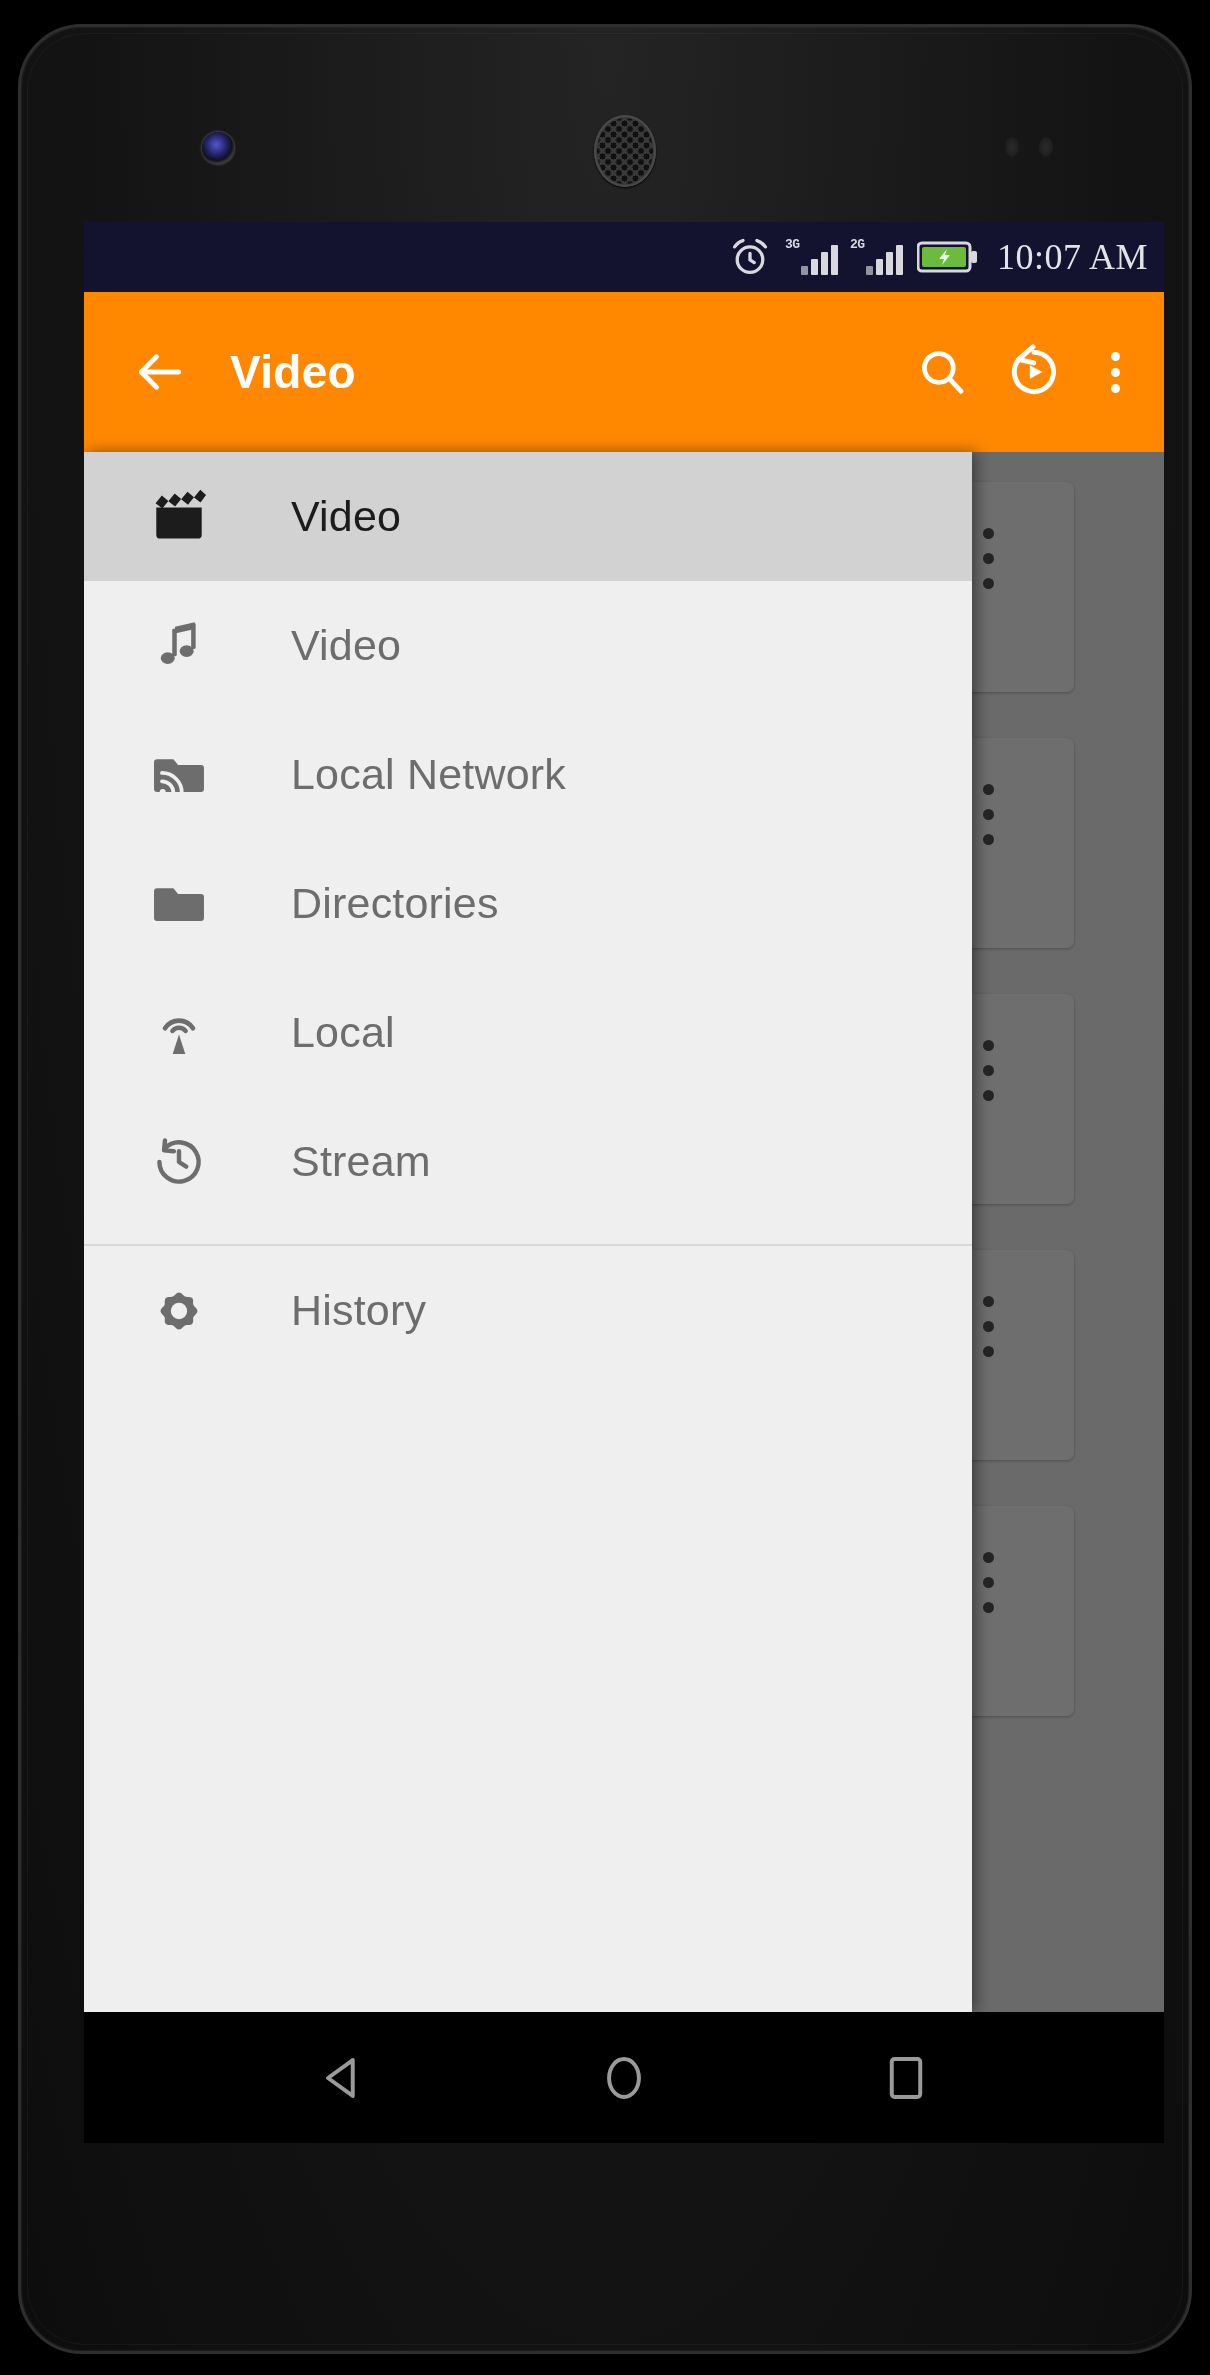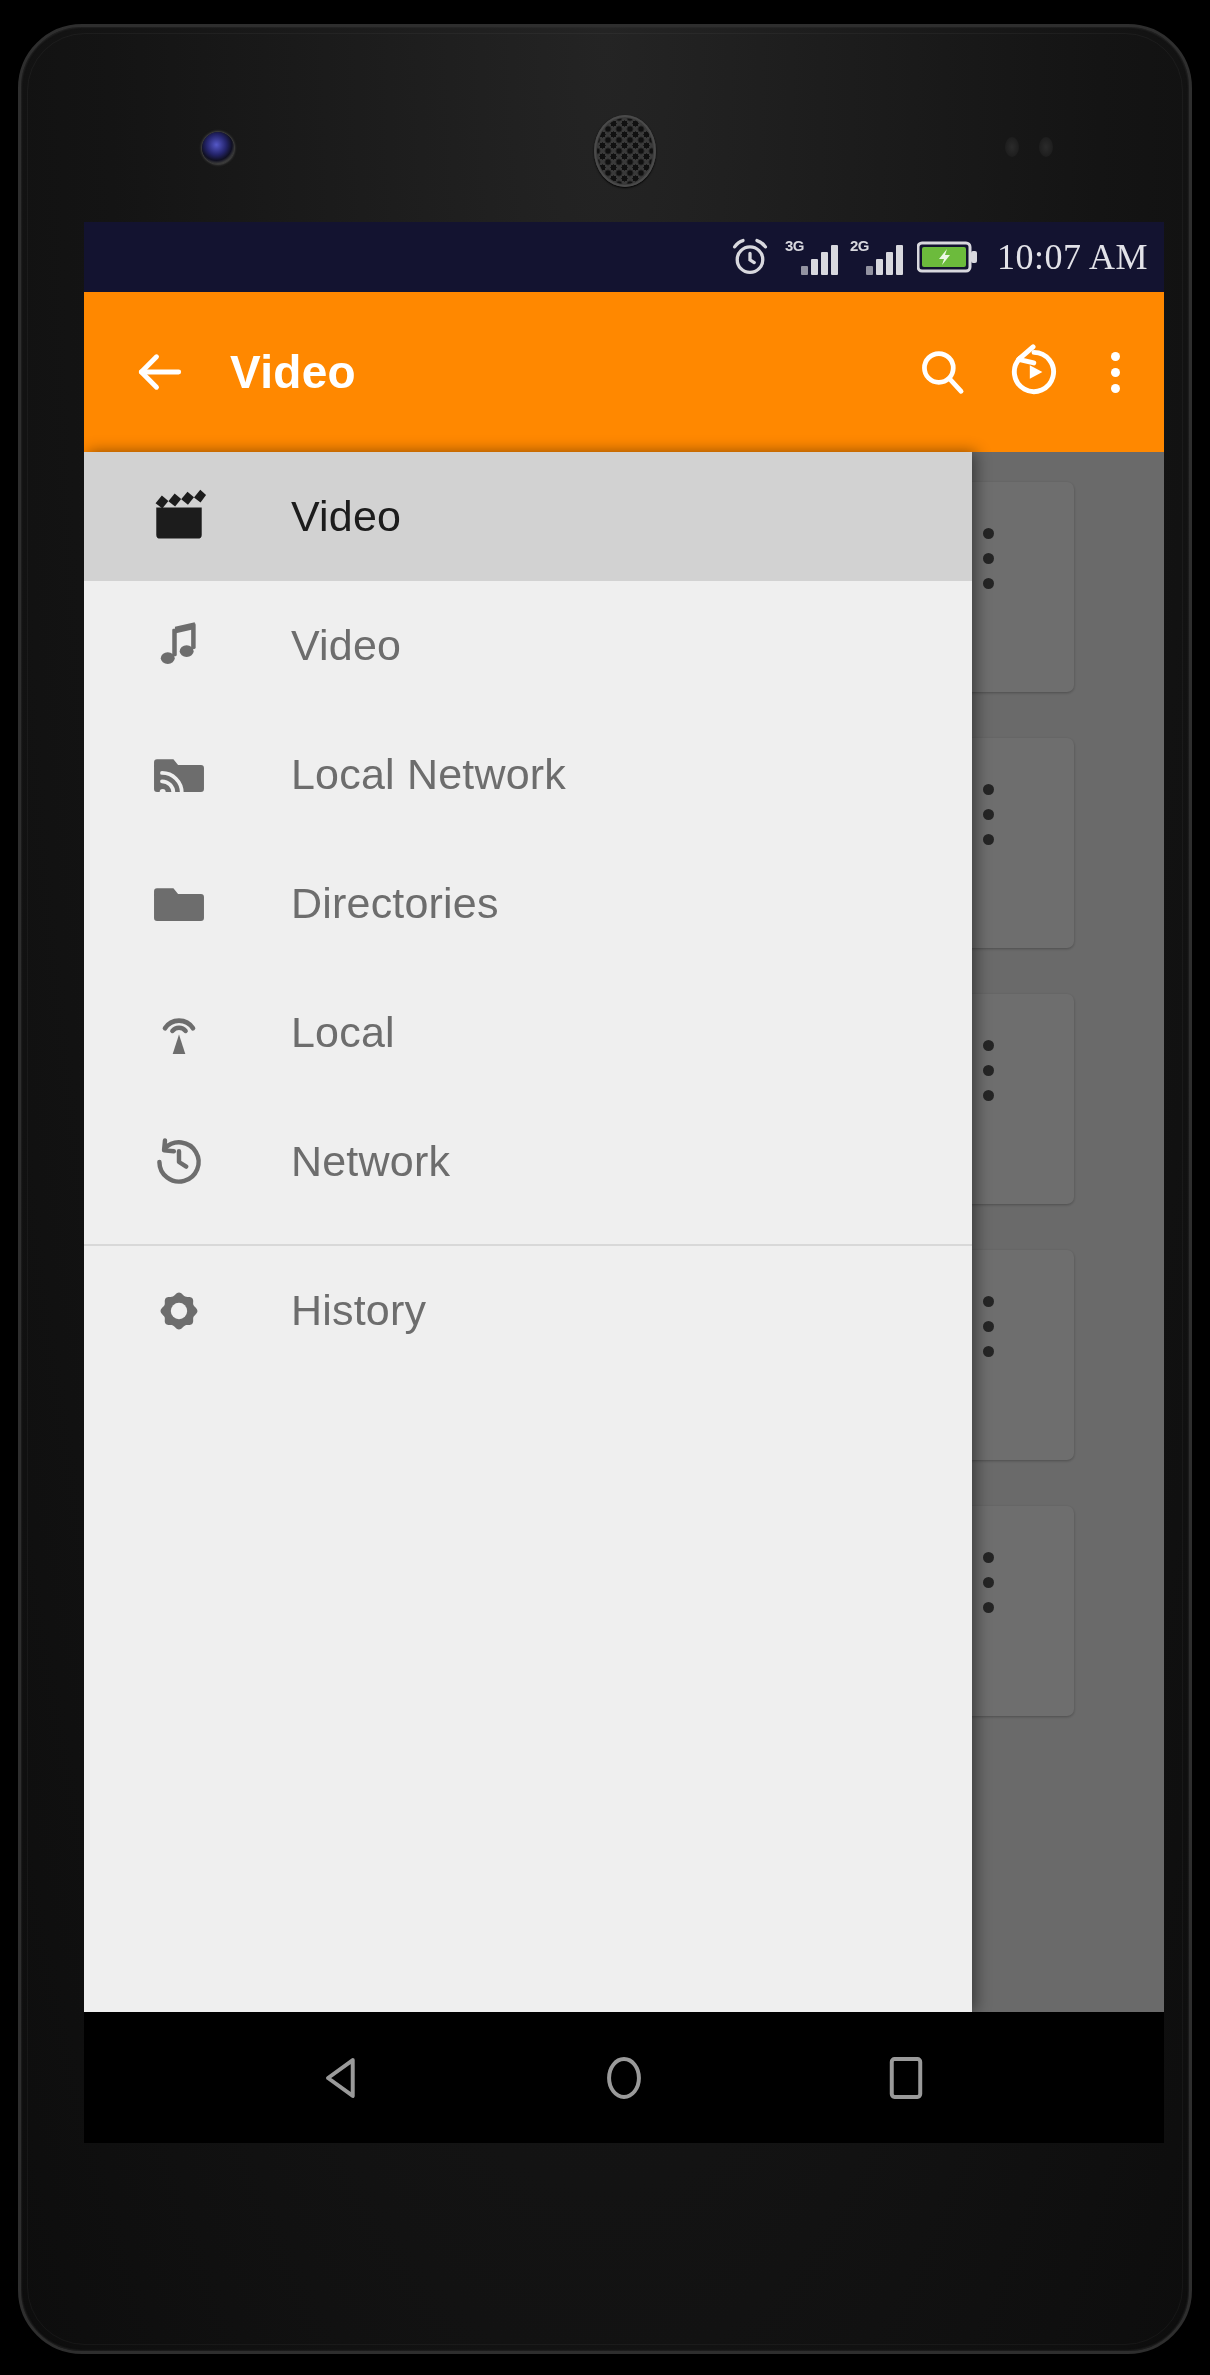--- a/index.html
+++ b/index.html
@@ -67,21 +67,21 @@
   #status-bar{
     position:absolute;left:0;top:0;width:100%;height:70px;
     background:#131330; display:flex;align-items:center;justify-content:flex-end;
     padding-right:16px; gap:0px;
   }
   .sb-icon{ display:flex; align-items:center; }
   #alarm-icon{ margin-right:16px;}
   .signal-group{ display:flex; align-items:flex-end; margin-right:14px; position:relative; padding-top:6px;}
   .signal-label{
     position:absolute; top:-2px; left:-2px;
-    font-size:15px; font-weight:bold; color:#d8d8de; letter-spacing:-0.5px;
+    font-size:13px; font-weight:bold; color:#d8d8de; letter-spacing:-0.5px;font-family:Liberation Mono, monospace;
   }
   .bars{ display:flex; align-items:flex-end; gap:3px; margin-left:14px; }
   .bars i{ display:block; width:7px; background:#d8d8de; border-radius:1px;}
   .bars i:nth-child(1){height:9px;opacity:.65}
   .bars i:nth-child(2){height:16px}
   .bars i:nth-child(3){height:23px}
   .bars i:nth-child(4){height:30px}
   #battery-icon{ margin-right:18px; }
   #status-clock{
     color:#e2e2e8; font-size:36px; letter-spacing:0.5px;
@@ -366,21 +366,21 @@
       </div>
 
       <div class="drawer-item">
         <span class="drawer-icon">
           <svg width="56" height="56" viewBox="0 0 24 24" fill="none" stroke="currentColor" stroke-width="1.9" stroke-linecap="round" stroke-linejoin="round">
             <path d="M3.6 12a8.4 8.4 0 1 0 2.4-5.9"></path>
             <path d="M6.0 2.8 5.6 7.0 l4.2 .4"></path>
             <path d="M12 7.4V12l3.1 2.0"></path>
           </svg>
         </span>
-        <span class="drawer-label">Network</span>
+        <span class="drawer-label">Stream</span>
       </div>
 
       <div id="drawer-divider"></div>
 
       <div class="drawer-item">
         <span class="drawer-icon">
           <svg width="56" height="56" viewBox="0 0 24 24" fill="currentColor">
             <path d="M12 1.6c1.2 0 1.7 1.3 2.6 1.7.9.4 2.2-.2 3 .6.9.9.2 2.1.6 3 .4.9 1.7 1.4 1.7 2.6 0 1.2-1.3 1.7-1.7 2.6-.4.9.3 2.1-.6 3-.8.8-2.1.2-3 .6-.9.4-1.4 1.7-2.6 1.7s-1.7-1.3-2.6-1.7c-.9-.4-2.2.2-3-.6-.9-.9-.2-2.1-.6-3C5.4 11.2 4.1 10.7 4.1 9.5c0-1.2 1.3-1.7 1.7-2.6.4-.9-.3-2.1.6-3 .8-.8 2.1-.2 3-.6.9-.4 1.4-1.7 2.6-1.7z" transform="translate(0,2.5)"></path>
             <circle cx="12" cy="12" r="3.5" fill="#efefef"></circle>
           </svg>

